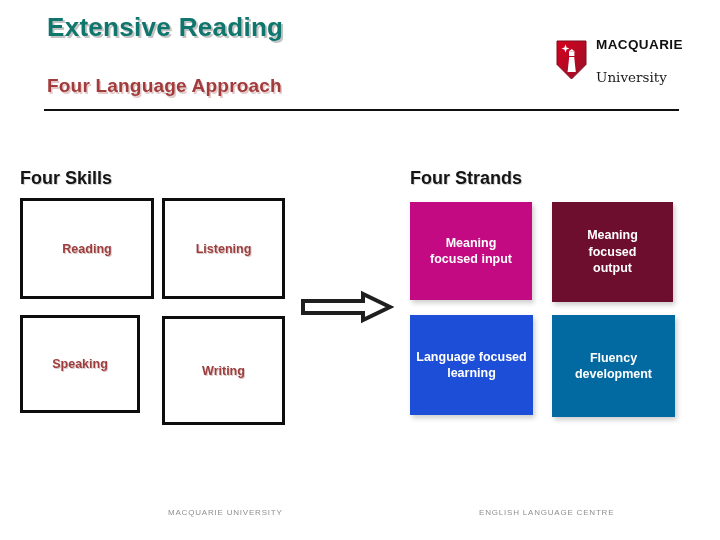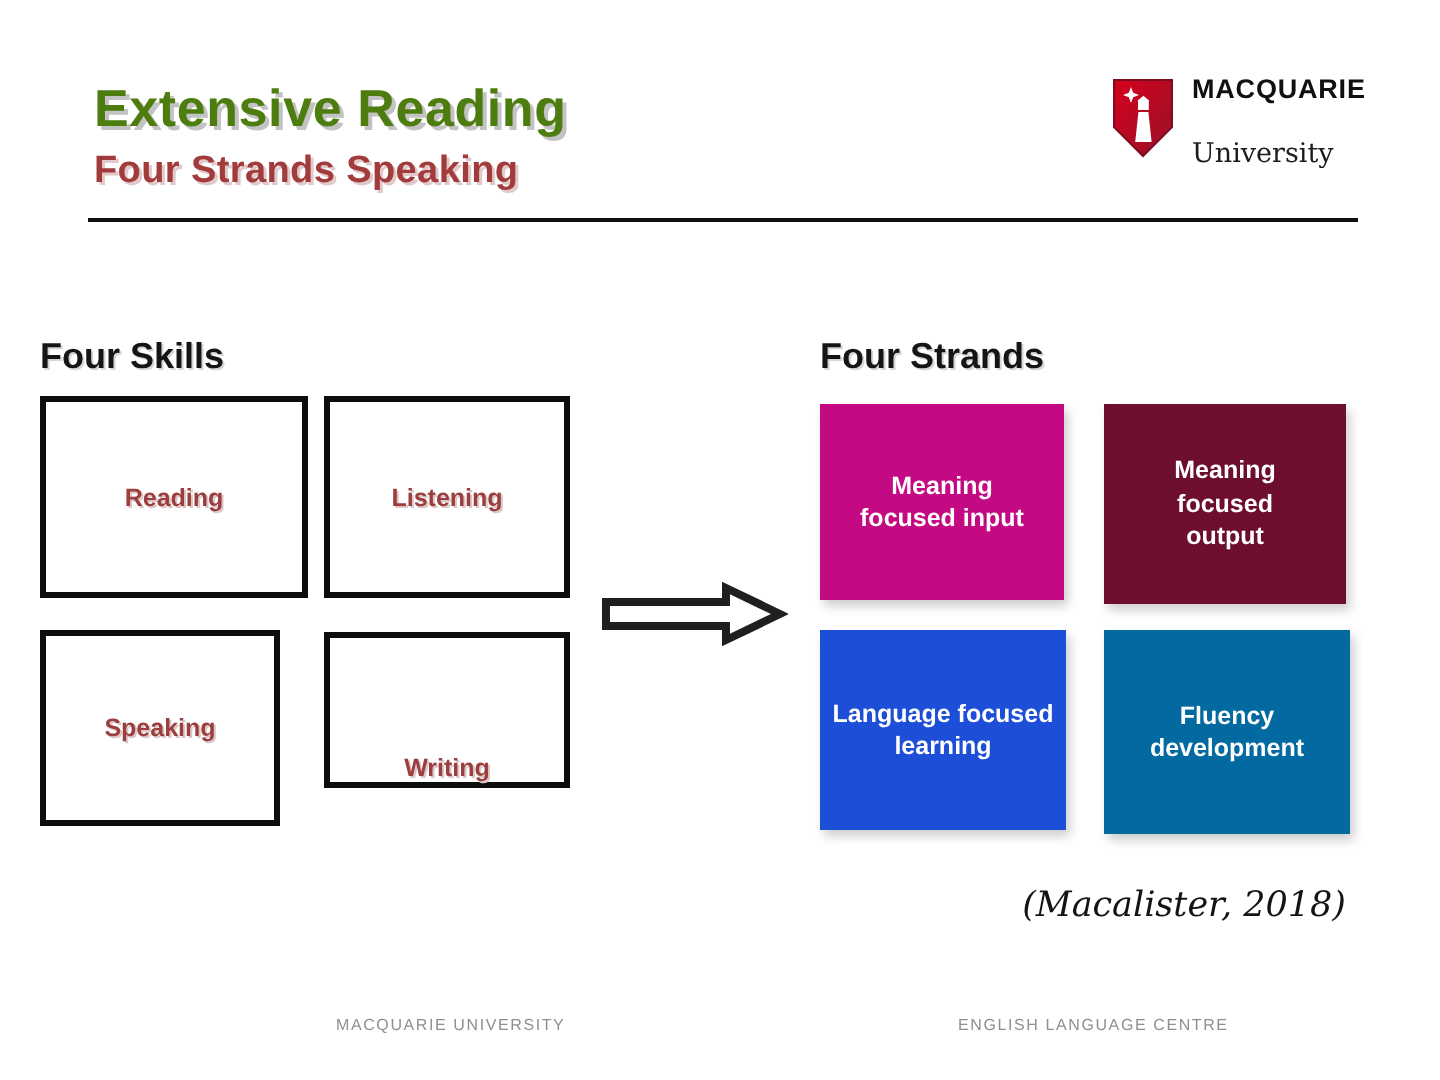--- a/index.html
+++ b/index.html
@@ -1,19 +1,19 @@
 <!DOCTYPE html>
 <html><head>
 <meta charset="utf-8">
 <style>
   html,body{margin:0;padding:0;background:#fff;}
   .slide{position:relative;width:720px;height:540px;background:#ffffff;overflow:hidden;
          font-family:"Liberation Sans",sans-serif;}
 
-  .title{position:absolute;left:47px;top:39px;font-size:26px;font-weight:bold;color:#4d7c0f;
+  .title{position:absolute;left:47px;top:12px;font-size:26px;font-weight:bold;color:#0f766e;
          text-shadow:2px 2px 0 #c3c3c3;letter-spacing:.3px;}
   .subtitle{position:absolute;left:47px;top:75px;font-size:19px;font-weight:bold;color:#a23c3c;
          text-shadow:1.5px 1.5px 0 #e2c9c9;letter-spacing:.2px;}
   .rule{position:absolute;left:44px;top:109px;width:635px;height:2px;background:#101010;}
 
   .logo{position:absolute;left:556px;top:32px;display:flex;align-items:flex-end;}
   .logo-shield{width:31px;height:40px;}
   .logo-text{margin-left:9px;padding-top:6px;line-height:1.05;}
   .logo-name{font-size:13.5px;font-weight:bold;color:#101010;letter-spacing:.4px;}
   .logo-sub{font-family:"DejaVu Serif",serif;font-size:13.5px;color:#1c1c1c;margin-top:18px;}
@@ -22,21 +22,21 @@
          color:#151515;text-shadow:1px 1px 0 #d6d6d6;}
   .skills-heading{left:20px;top:168px;}
   .strands-heading{left:410px;top:168px;}
 
   .skill-box{position:absolute;box-sizing:border-box;background:#fff;border:3px solid #0d0d0d;
          display:flex;align-items:center;justify-content:center;
          font-size:12.5px;font-weight:bold;color:#9c3e3e;text-shadow:1px 1px 0 #dcc8c8;}
   .sk1{left:20px;top:198px;width:134px;height:101px;}
   .sk2{left:162px;top:198px;width:123px;height:101px;}
   .sk3{left:20px;top:315px;width:120px;height:98px;}
-  .sk4{left:162px;top:316px;width:123px;height:78px;align-items:flex-end;}
+  .sk4{left:162px;top:316px;width:123px;height:109px;}
 
   .strand-box{position:absolute;box-sizing:border-box;display:flex;flex-direction:column;
          align-items:center;justify-content:center;text-align:center;color:#ffffff;
          font-size:12.5px;font-weight:bold;line-height:1.32;
          box-shadow:2px 3px 5px rgba(0,0,0,.20);}
   .st1{left:410px;top:202px;width:122px;height:98px;}
   .st2{left:552px;top:202px;width:121px;height:100px;}
   .st3{left:410px;top:315px;width:123px;height:100px;}
   .st4{left:552px;top:315px;width:123px;height:102px;}
 
@@ -47,21 +47,21 @@
   .footer-text{position:absolute;top:508px;font-size:8px;letter-spacing:.8px;color:#8f8f8f;}
   .footer-left{left:168px;}
   .footer-right{left:432px;padding-left:47px;}
 </style>
 </head>
 <body>
 
 <div class="slide">
 
   <div class="title">Extensive Reading</div>
-  <div class="subtitle">Four Strands Speaking</div>
+  <div class="subtitle">Four Language Approach</div>
   <div class="rule"></div>
 
   <div class="logo">
     <span>
       <svg class="logo-shield" viewBox="0 0 31 40" xmlns="http://www.w3.org/2000/svg">
         <defs>
           <linearGradient id="sg" x1="0" y1="0" x2="1" y2="1">
             <stop offset="0" stop-color="#d6001c"></stop>
             <stop offset="1" stop-color="#97122a"></stop>
           </linearGradient>
@@ -112,18 +112,17 @@
   </div>
   <div class="strand-box st3" style="background:#1d4ed8">
     <div>Language focused</div>
     <div>learning</div>
   </div>
   <div class="strand-box st4" style="background:#0369a1">
     <div>Fluency</div>
     <div>development</div>
   </div>
 
-  <div class="citation">(Macalister, 2018)</div>
 
   <div class="footer-text footer-left">MACQUARIE UNIVERSITY</div>
   <div class="footer-text footer-right">ENGLISH LANGUAGE CENTRE</div>
 
 </div>
 
 </body></html>

